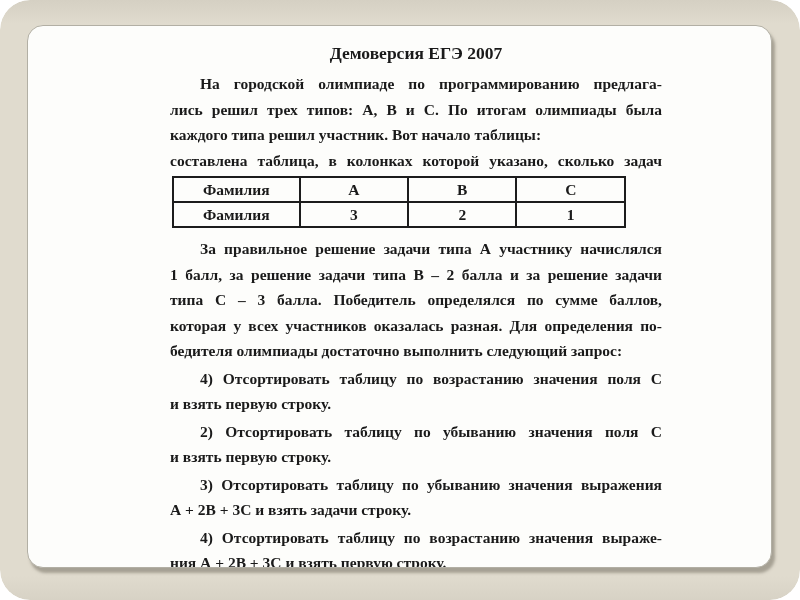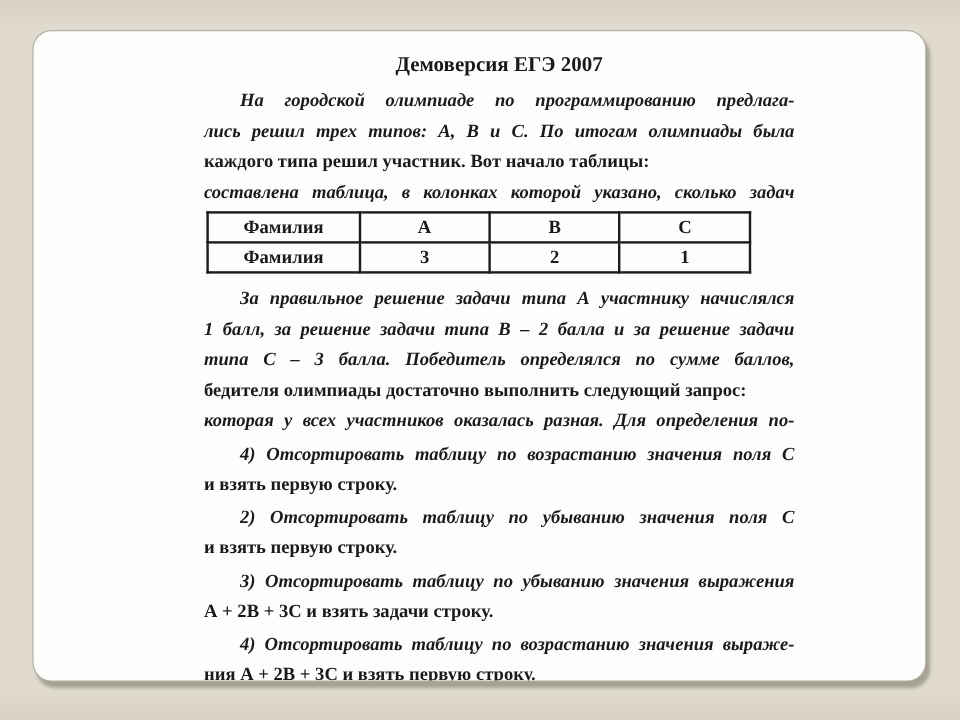--- a/index.html
+++ b/index.html
@@ -2,21 +2,21 @@
 <html style="--background: #e0dbce; --card: #fdfdfb; --text: #1a1a1a; --border: #b2afa4; --table_border: #1c1c1c;"><head>
 <meta charset="utf-8">
 <style>
   :root {
     --background: #e0dbce;
     --card: #fdfdfb;
     --text: #1a1a1a;
     --border: #b2afa4;
     --table_border: #1c1c1c;
   }
-  * { box-sizing: border-box; }
+  * { box-sizing: border-box; border-radius: 30px; }
   html, body { margin: 0; padding: 0; }
   body {
     width: 800px; height: 600px;
     font-family: "Liberation Serif", serif;
     overflow: hidden;
   }
   .stage {
     position: relative;
     width: 800px; height: 600px;
     background: linear-gradient(180deg, #d5d0c3 0%, var(--background) 4%, var(--background) 96%, #d7d2c5 100%);
@@ -42,21 +42,21 @@
   }
   .title {
     font-size: 17.5px;
     font-weight: bold;
     text-align: center;
     margin: 0 0 5px 0;
     line-height: 26px;
   }
   .para { margin: 0 0 2px 0; }
   .line { white-space: nowrap; }
-  .line.just { text-align: justify; text-align-last: justify; font-style: italic; }
+  .line.just { text-align: justify; text-align-last: justify; }
   .line.indent { text-indent: 30px; }
   table.grid {
     border-collapse: collapse;
     table-layout: fixed;
     width: 454px;
     margin: 3px 0 8px 2px;
   }
   table.grid th, table.grid td {
     border: 2px solid var(--table_border);
     text-align: center;
@@ -104,22 +104,22 @@
             <td>2</td>
             <td>1</td>
           </tr>
         </tbody>
       </table>
 
       <div class="para">
         <div class="line just indent">За правильное решение задачи типа А участнику начислялся</div>
         <div class="line just">1 балл, за решение задачи типа В – 2 балла и за решение задачи</div>
         <div class="line just">типа С – 3 балла. Победитель определялся по сумме баллов,</div>
+        <div class="line just">которая у всех участников оказалась разная. Для определения по-</div>
         <div class="line">бедителя олимпиады достаточно выполнить следующий запрос:</div>
-        <div class="line just">которая у всех участников оказалась разная. Для определения по-</div>
       </div>
 
       <div class="para">
         <div class="line just indent">4) Отсортировать таблицу по возрастанию значения поля С</div>
         <div class="line">и взять первую строку.</div>
       </div>
 
       <div class="para">
         <div class="line just indent">2) Отсортировать таблицу по убыванию значения поля С</div>
         <div class="line">и взять первую строку.</div>

